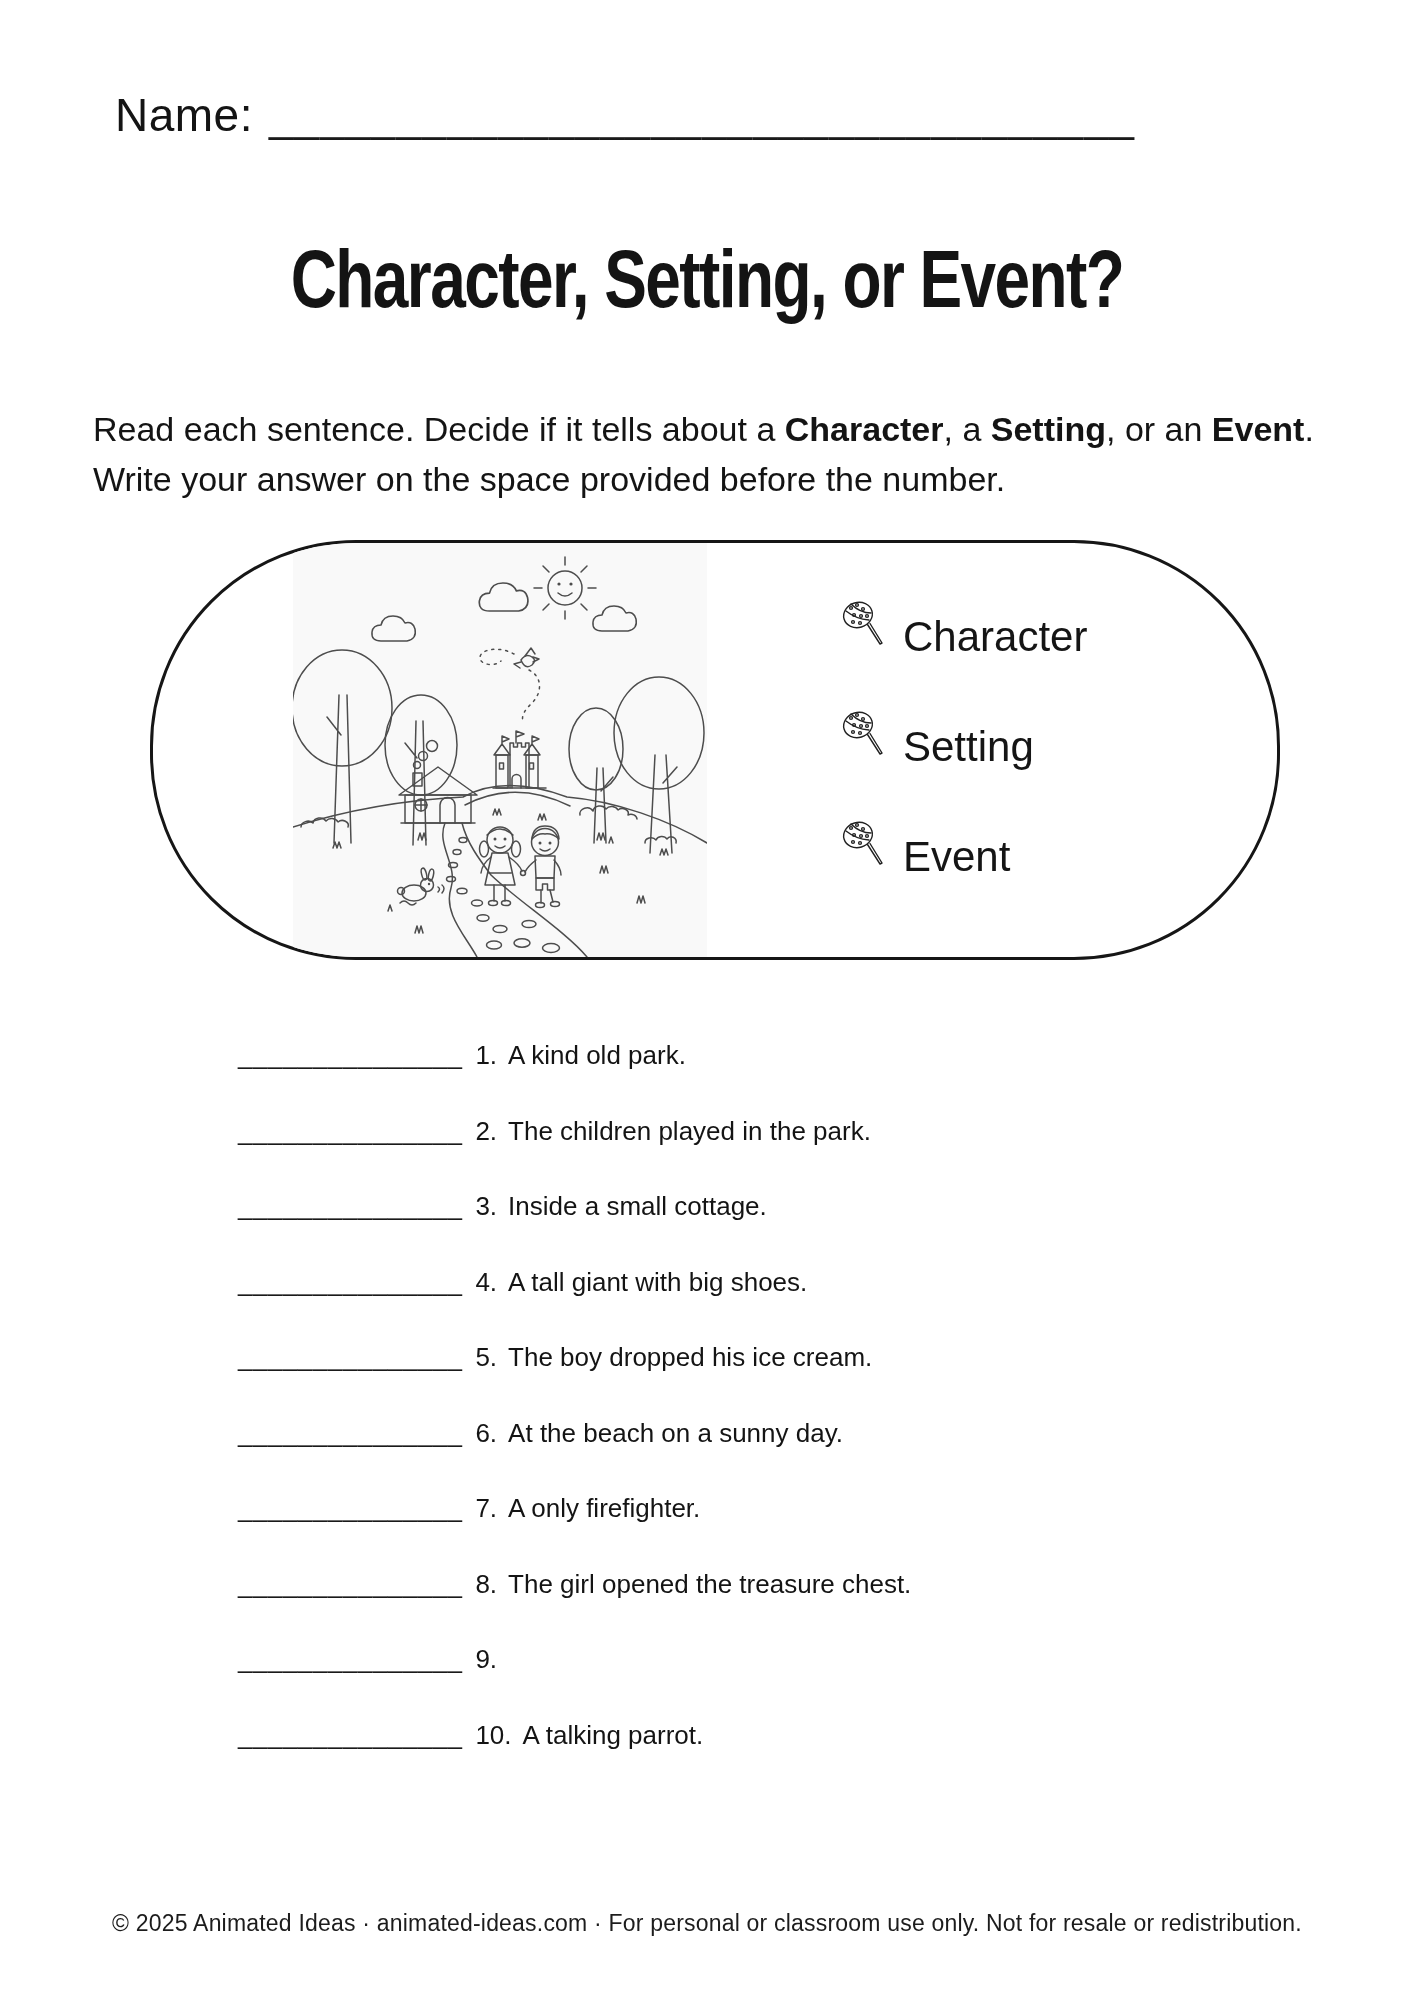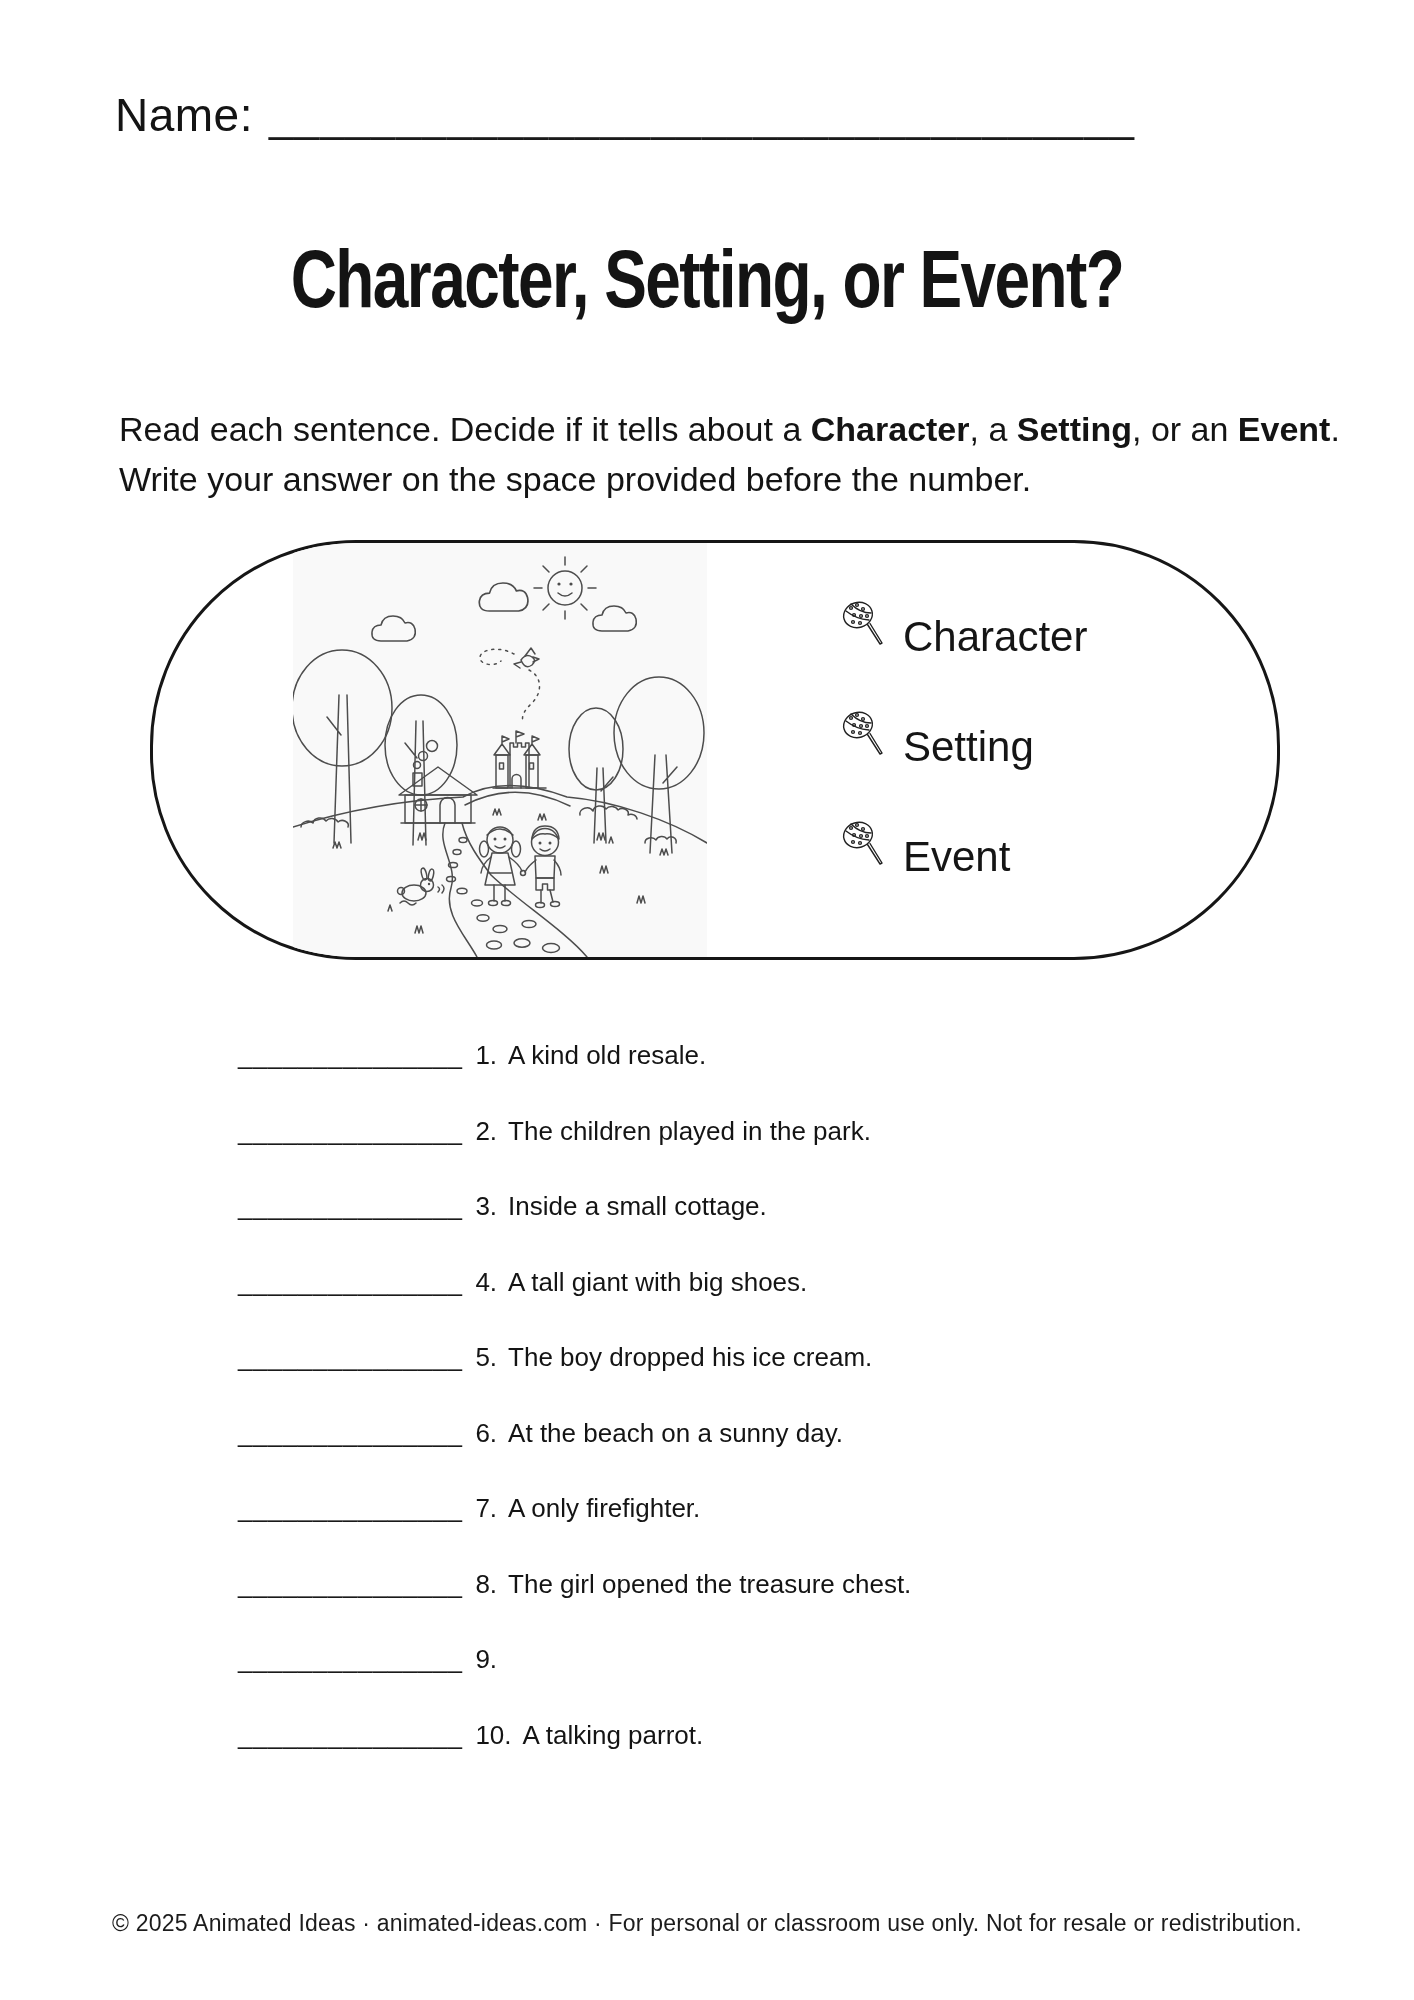--- a/index.html
+++ b/index.html
@@ -8,21 +8,21 @@
     font-family:"Liberation Sans",sans-serif;color:#141414;overflow:hidden;
   }
   
   .name-row{position:absolute;left:115px;top:88px;display:flex;align-items:baseline;font-size:46px;font-weight:400;letter-spacing:0.5px;}
   .name-blank{margin-left:16px;font-size:44px;letter-spacing:1px;white-space:nowrap;color:#1a1a1a;}
   
   .title{position:absolute;left:0;top:238px;width:100%;text-align:center;
     font-size:82px;font-weight:bold;letter-spacing:-2px;line-height:1;
     transform:scaleX(0.78);}
   
-  .instructions{position:absolute;left:119px;top:370px;width:1225px;
+  .instructions{position:absolute;left:93px;top:370px;width:1225px;
     font-size:34px;line-height:50px;font-weight:400;}
   .instructions b{font-weight:bold;}
   
   .scene-box{position:absolute;left:150px;top:540px;width:1130px;height:420px;
     border:3px solid #161616;border-radius:206px;box-sizing:border-box;overflow:hidden;background:#fff;}
   .scene-art{position:absolute;left:140px;top:0;width:414px;height:414px;}
   .legend-item{position:absolute;left:688px;display:flex;align-items:flex-start;gap:16px;}
   .legend-item .legend-icon{width:46px;height:50px;flex:0 0 auto;}
   .legend-label{font-size:42px;line-height:1.1;margin-top:14px;color:#151515;}
   .legend-item.row-0{top:57px;}
@@ -254,21 +254,21 @@
         </g>
       </svg>
       <span class="legend-label">Event</span>
     </div>
   </div>
 
   <div class="questions">
     <div class="q-row">
       <span class="q-blank">_______________</span>
       <span class="q-number">1.</span>
-      <span class="q-text">A kind old resale.</span>
+      <span class="q-text">A kind old park.</span>
     </div>
     <div class="q-row">
       <span class="q-blank">_______________</span>
       <span class="q-number">2.</span>
       <span class="q-text">The children played in the park.</span>
     </div>
     <div class="q-row">
       <span class="q-blank">_______________</span>
       <span class="q-number">3.</span>
       <span class="q-text">Inside a small cottage.</span>

